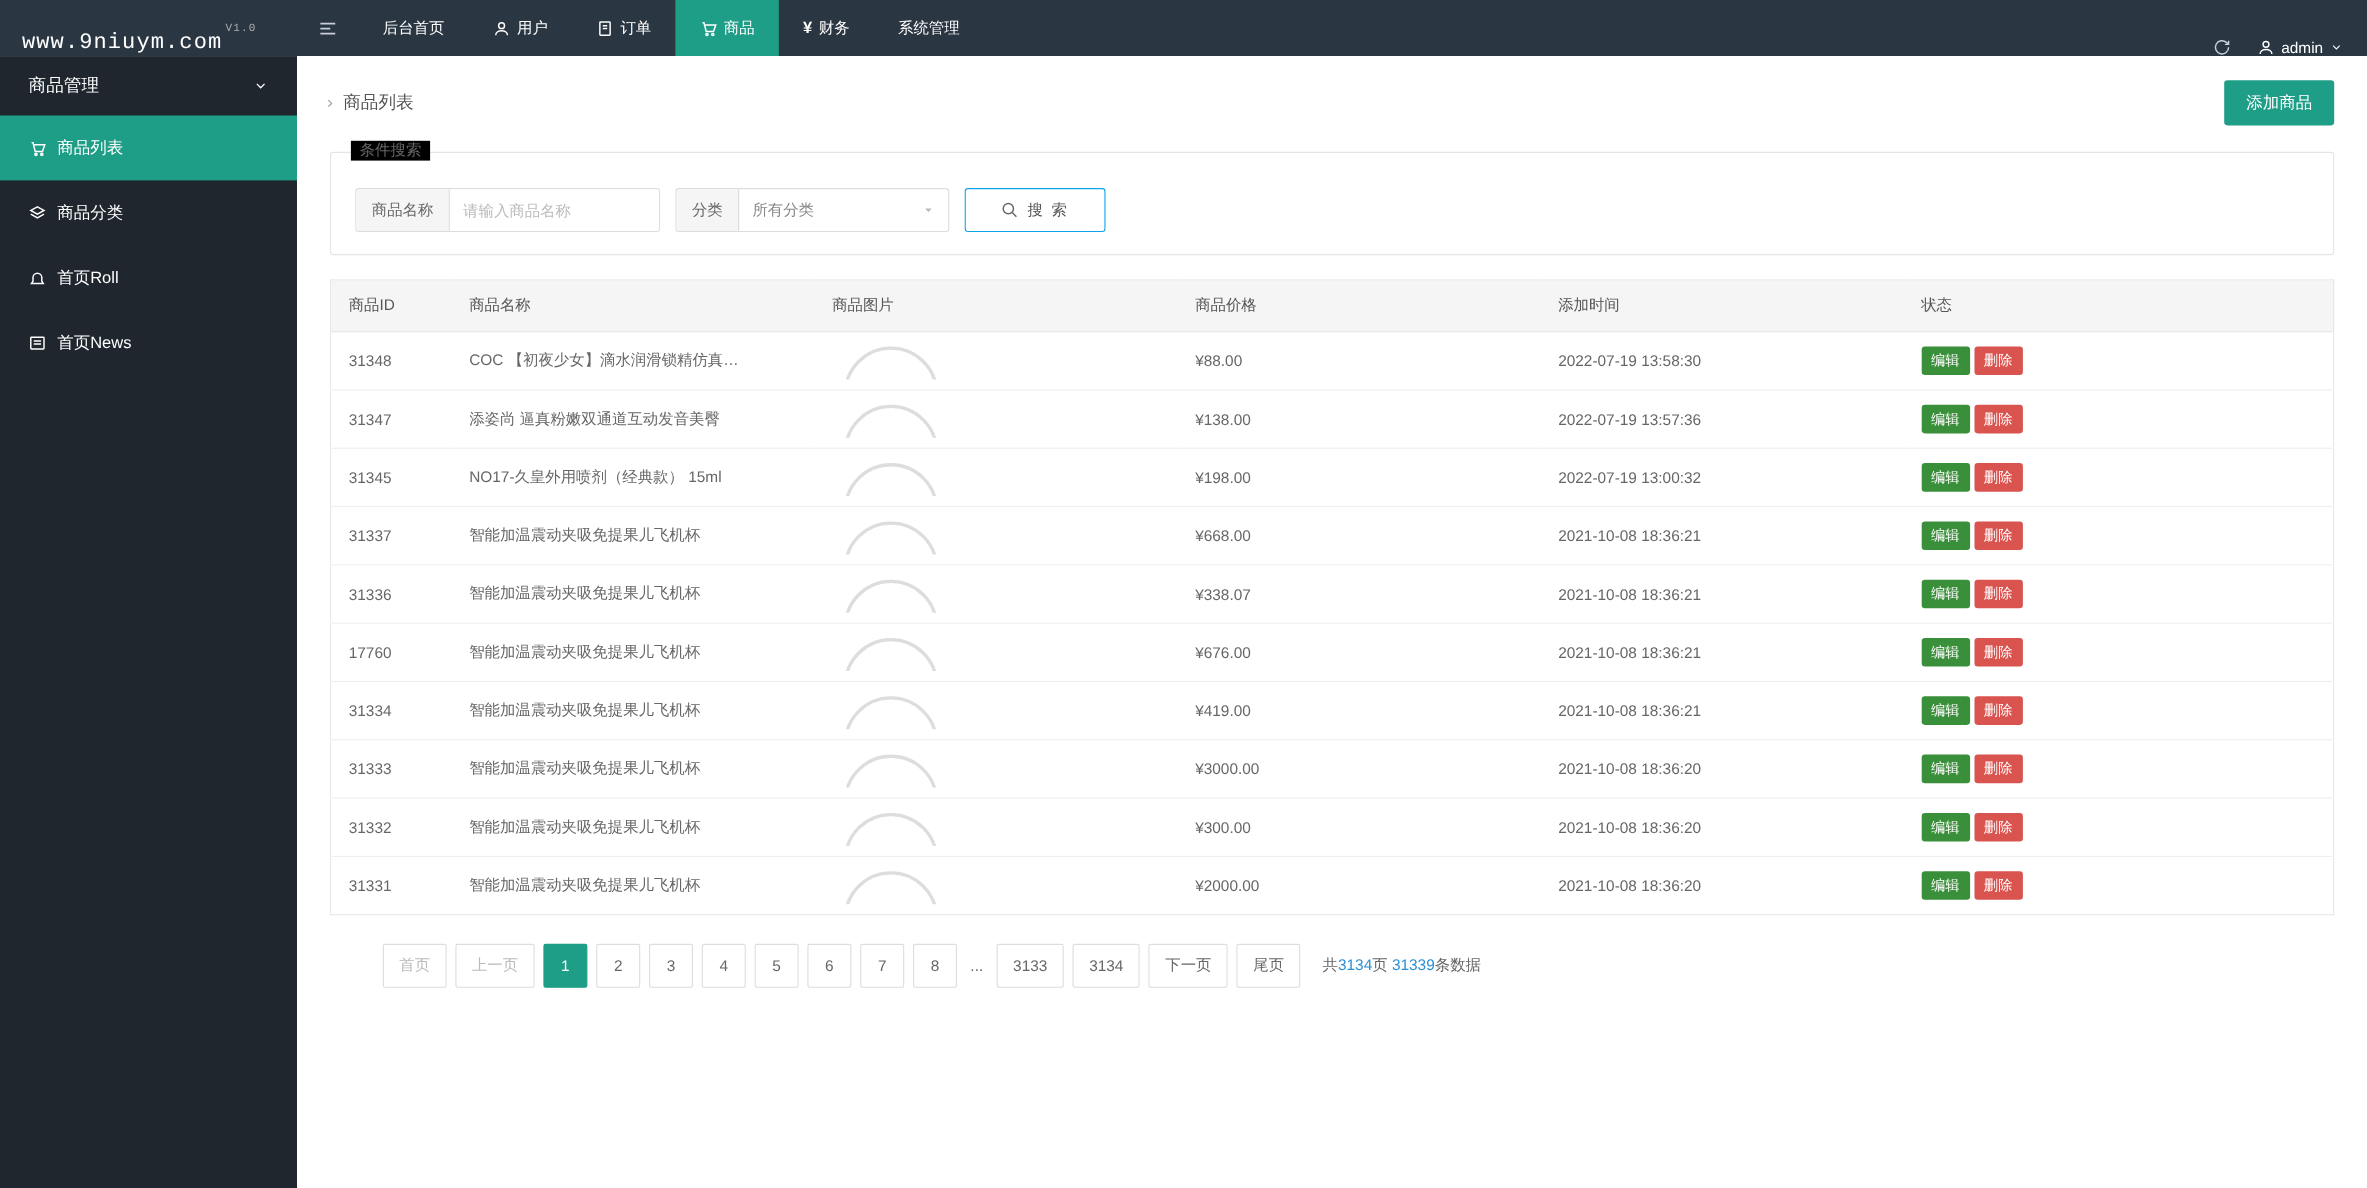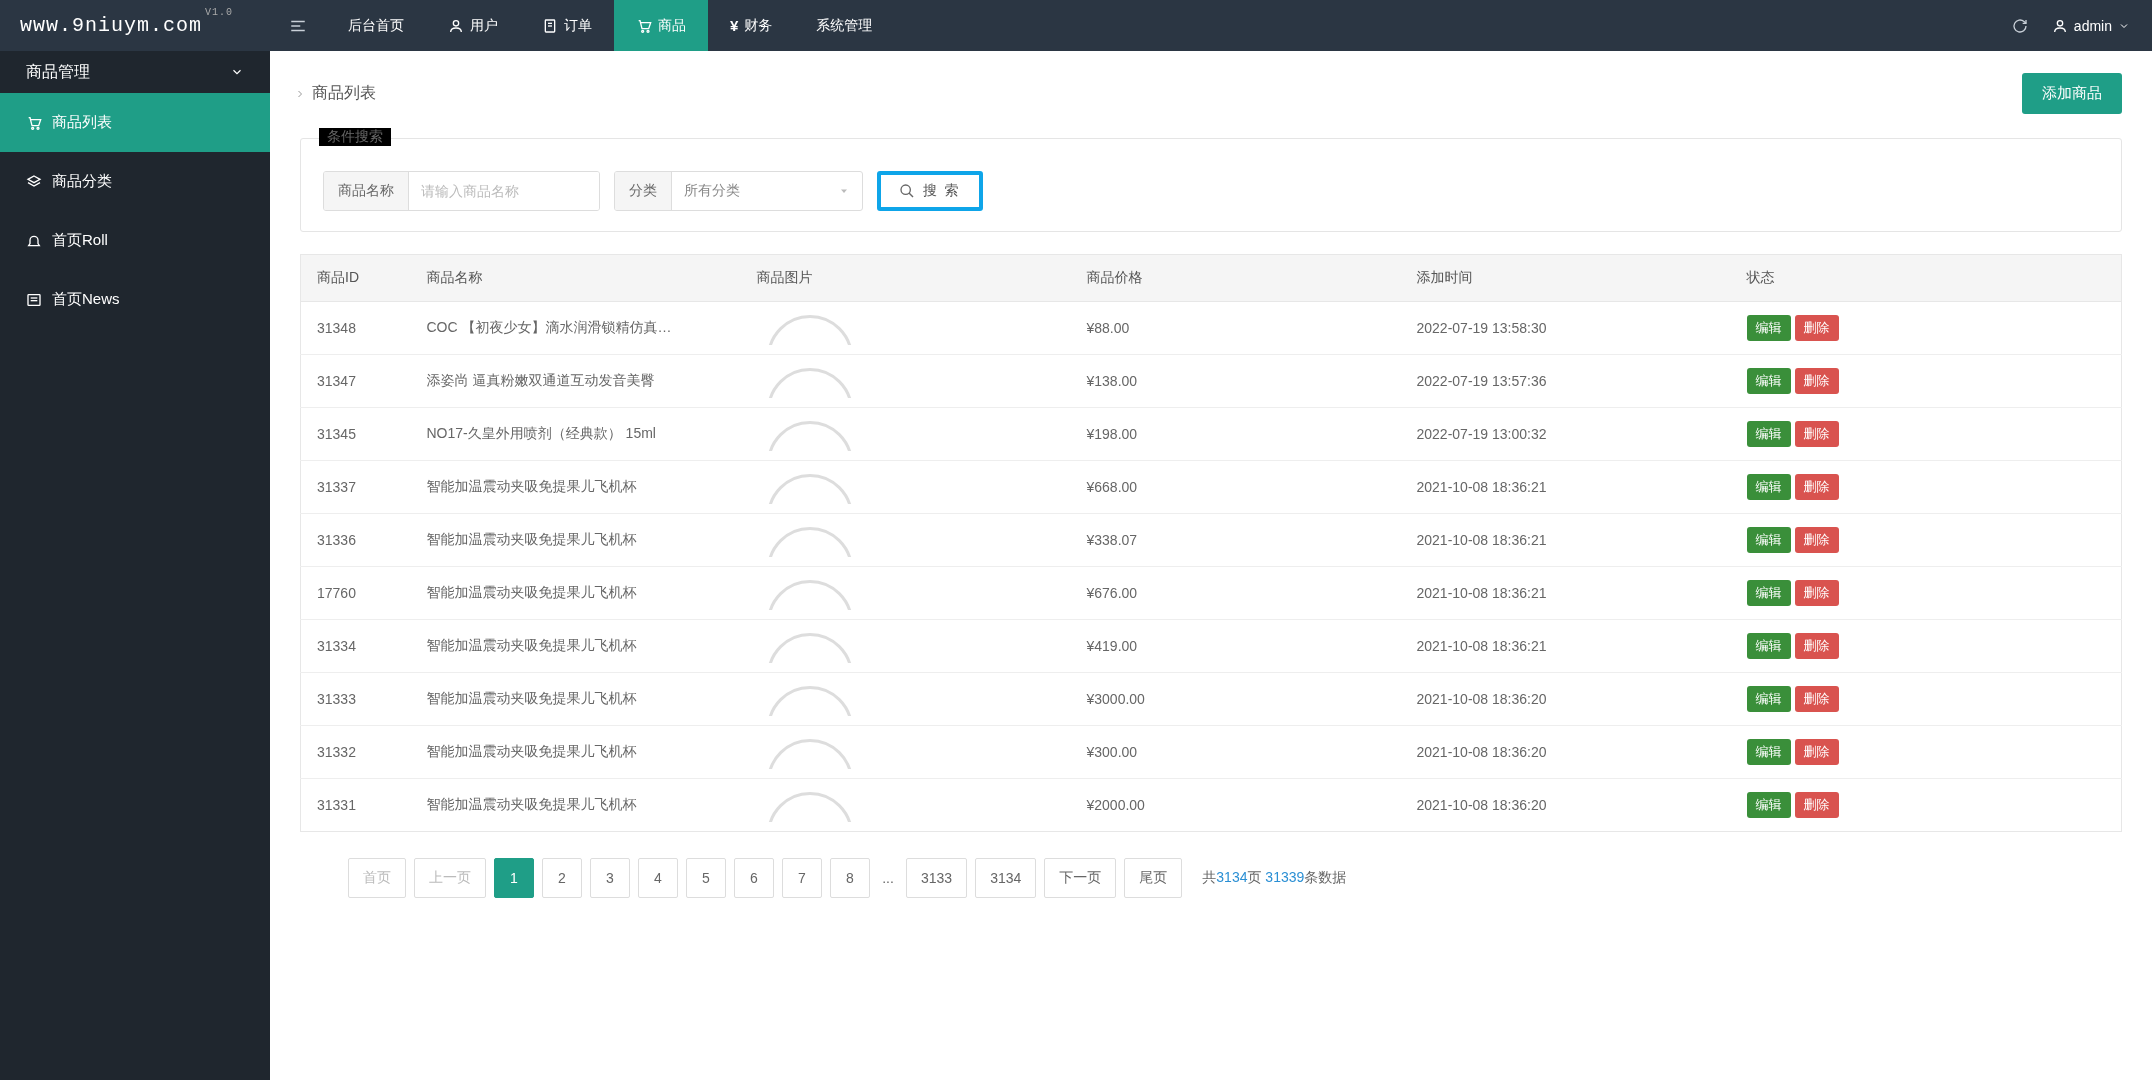--- a/index.html
+++ b/index.html
@@ -1,54 +1,54 @@
 <!DOCTYPE html>
 <html><head>
 <meta charset="utf-8">
 <style>
 * { margin: 0; padding: 0; box-sizing: border-box; }
 body { font-family: "Microsoft YaHei", Arial, sans-serif; font-size: 13px; color: #333; background: #fff; }
 .app { width: 2152px; height: 1080px; transform-origin: top left; position: relative; }
 
 
-.navbar { height: 51px; background: #2b3643; display: flex; align-items: center; color: #c9d0d8; }
+.navbar { height: 51px; background: #2b3643; display: flex; align-items: flex-end; color: #c9d0d8; }
 .brand { padding: 0 20px; font-family: "Courier New", monospace; font-size: 20px; color: #fff; letter-spacing: 1px; position: relative; min-width: 270px; }
 .brand sup { font-size: 10px; position: relative; top: -8px; left: 3px; color: #aaa; }
 .nav-toggle { width: 56px; height: 51px; display: flex; align-items: center; justify-content: center; cursor: pointer; }
 .nav-toggle svg { width: 18px; height: 18px; stroke: #c9d0d8; }
 .nav-menu { display: flex; height: 51px; }
 .nav-item { padding: 0 22px; display: flex; align-items: center; cursor: pointer; gap: 6px; color: #fff; font-size: 14px; }
 .nav-item.active { background: #1f9e87; }
 .nav-spacer { flex: 1; }
 .nav-right { display: flex; align-items: center; padding-right: 22px; gap: 24px; }
 .nav-refresh { cursor: pointer; display: flex; align-items: center; }
 .nav-user { display: flex; align-items: center; gap: 6px; cursor: pointer; color: #fff; font-size: 14px; }
 
 
 .sidebar { position: absolute; left: 0; top: 51px; bottom: 0; width: 270px; background: #1f262e; color: #b6bcc4; }
-.side-group { height: 42px; display: flex; align-items: center; padding: 0 26px; font-size: 16px; cursor: pointer; color: #fff; justify-content: space-between; }
+.side-group { height: 54px; display: flex; align-items: center; padding: 0 26px; font-size: 16px; cursor: pointer; color: #fff; justify-content: space-between; }
 .side-item { height: 59px; display: flex; align-items: center; padding: 0 26px; font-size: 15px; cursor: pointer; gap: 10px; color: #fff; }
 .side-item.active { background: #1f9e87; }
 
 
 .main { position: absolute; left: 270px; right: 0; top: 51px; bottom: 0; background: #fff; overflow: auto; }
 .page-head { display: flex; align-items: center; justify-content: space-between; padding: 22px 30px 0 24px; }
 .breadcrumb { display: flex; align-items: center; gap: 6px; color: #555; font-size: 16px; }
 .btn-primary { background: #1f9e87; color: #fff; border: none; padding: 11px 20px; font-size: 15px; cursor: pointer; border-radius: 3px; }
 
 .panel { margin: 24px 30px 0; }
 
 .search-box { border: 1px solid #e5e5e5; border-radius: 3px; position: relative; padding: 32px 22px 20px; display: flex; gap: 14px; align-items: center; }
 .search-legend { position: absolute; top: -11px; left: 18px; background: #000000; padding: 0 8px; color: #666; font-size: 14px; }
 .input-group { display: flex; align-items: center; border: 1px solid #ddd; border-radius: 3px; overflow: hidden; height: 40px; }
 .input-label { background: #f5f5f5; padding: 0 14px; color: #666; height: 100%; display: flex; align-items: center; border-right: 1px solid #ddd; font-size: 14px; }
 .input-group input { border: none; outline: none; padding: 0 12px; height: 100%; width: 190px; font-size: 14px; }
 .input-group input::placeholder { color: #bbb; }
 .select-box { width: 190px; height: 100%; display: flex; align-items: center; padding: 0 12px; color: #888; justify-content: space-between; cursor: pointer; font-size: 14px; }
-.btn-outline { border: 4px solid #0ea5e9; background: #fff; height: 40px; padding: 0 18px; display: flex; align-items: center; gap: 8px; cursor: pointer; border-radius: 3px; font-size: 14px; color: #555; letter-spacing: 2px; font-family: Liberation Serif, serif; }
+.btn-outline { border: 1px solid #0ea5e9; background: #fff; height: 40px; padding: 0 32px; display: flex; align-items: center; gap: 8px; cursor: pointer; border-radius: 3px; font-size: 14px; color: #555; letter-spacing: 2px; }
 
 
 .table { width: 100%; border-collapse: collapse; margin-top: 22px; border: 1px solid #e7e7e7; }
 .table th { background: #f5f5f5; text-align: left; padding: 14px 16px; font-weight: normal; color: #555; border-bottom: 1px solid #e7e7e7; font-size: 14px; }
 .table td { padding: 9px 16px; border-bottom: 1px solid #eee; color: #666; font-size: 14px; vertical-align: middle; }
 .table tr:last-child td { border-bottom: none; }
 .col-id { width: 110px; }
 .col-name { width: 330px; }
 .col-img { width: 330px; }
 .col-price { width: 330px; }

